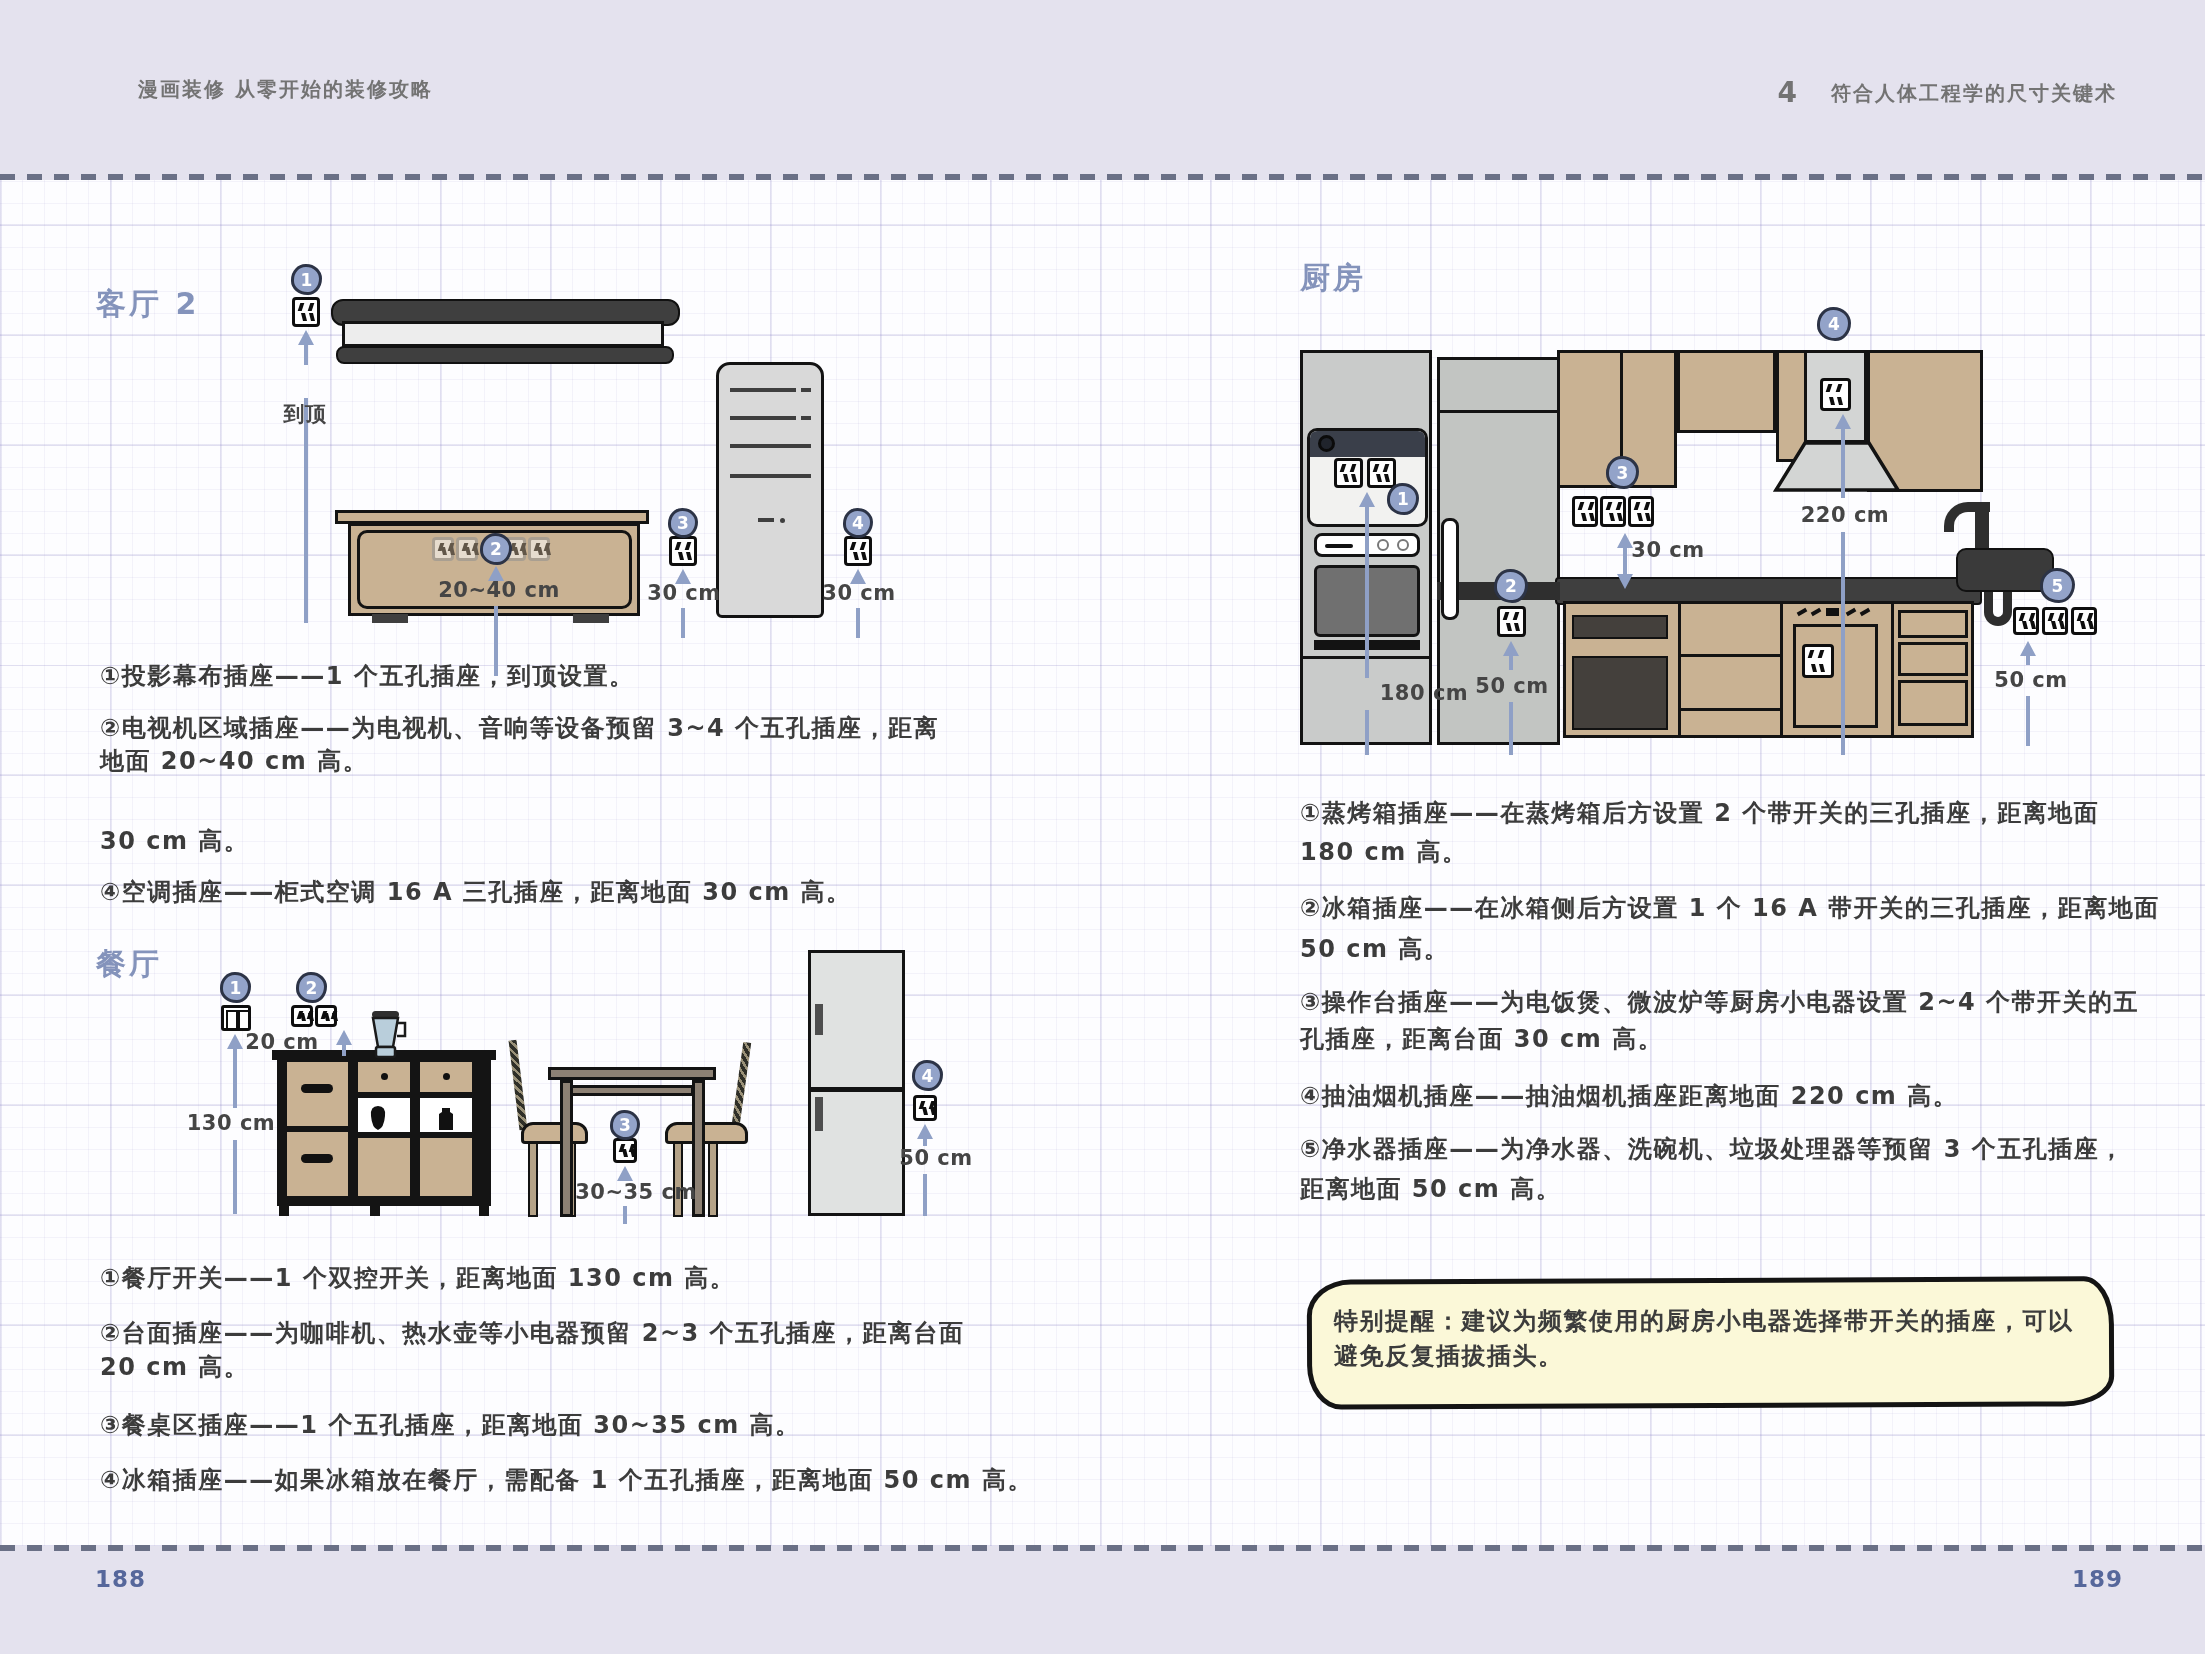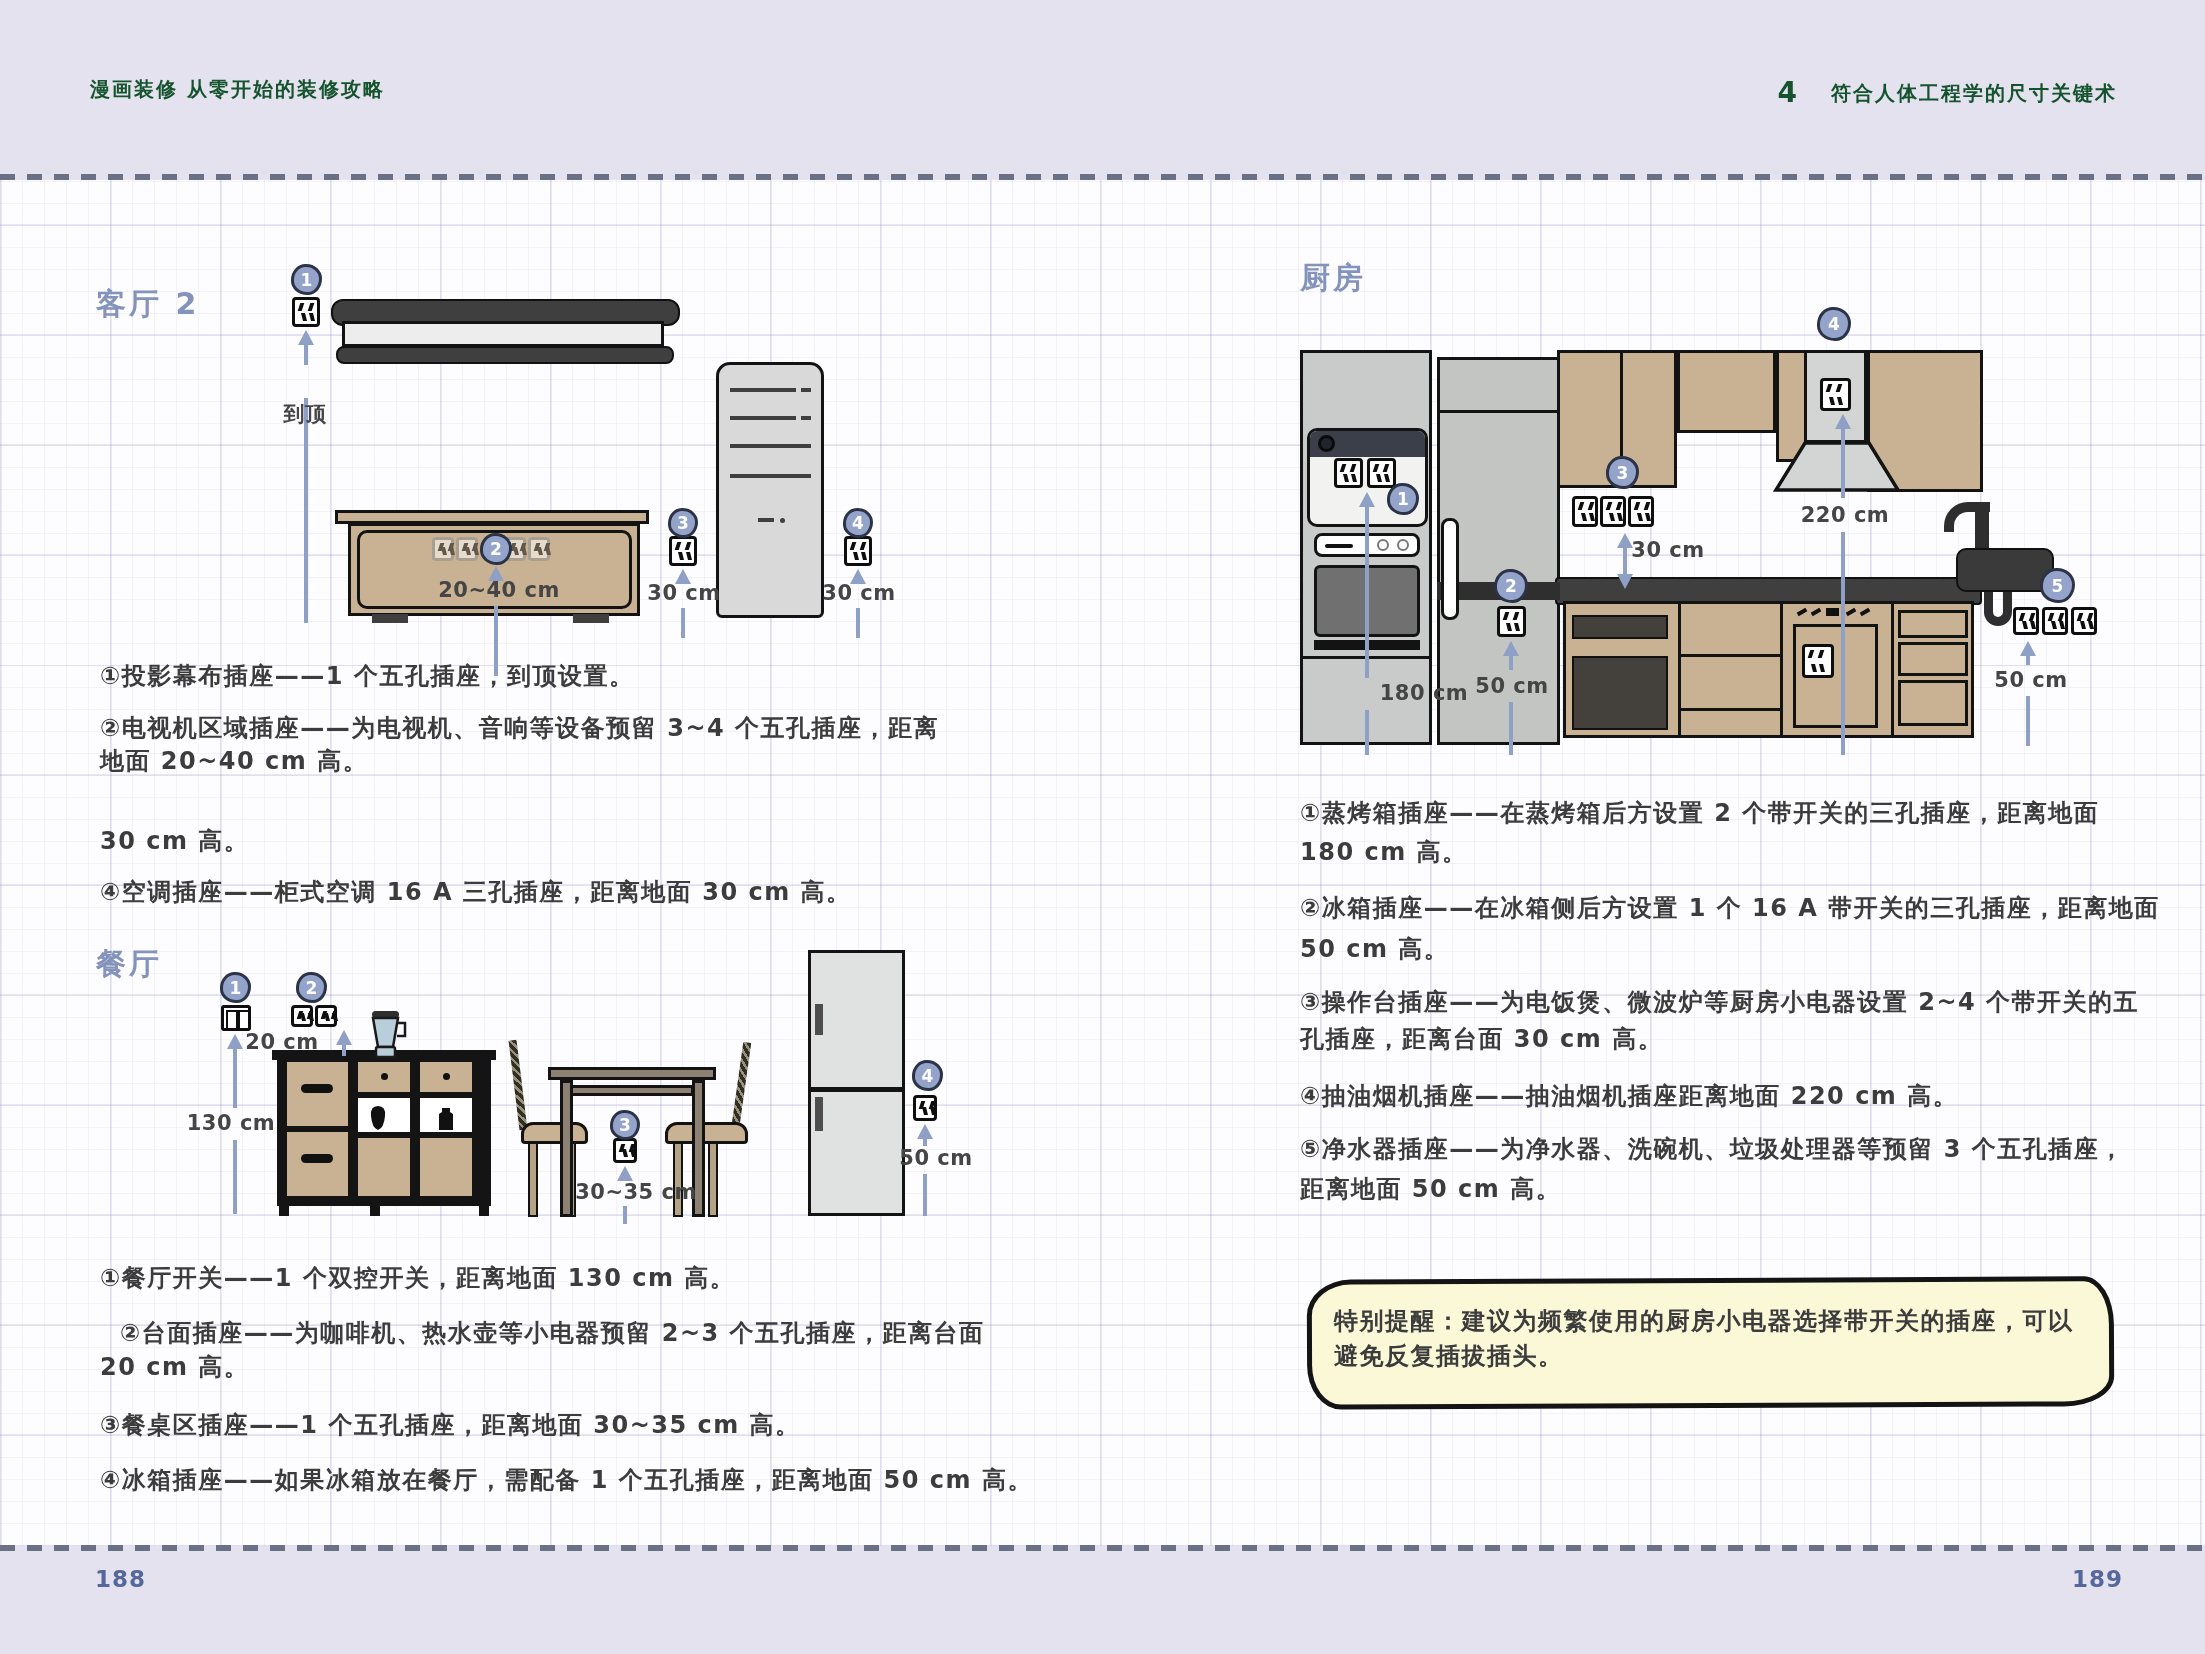--- a/index.html
+++ b/index.html
@@ -8,21 +8,21 @@
   .content{position:absolute;left:0;top:180px;width:2205px;height:1366px;
     background-color:#fdfdff;
     background-image:
       repeating-linear-gradient(0deg, rgba(125,118,190,.16) 0 1.5px, transparent 1.5px 110px),
       repeating-linear-gradient(90deg, rgba(125,118,190,.16) 0 1.5px, transparent 1.5px 110px),
       repeating-linear-gradient(0deg, rgba(125,118,190,.08) 0 1px, transparent 1px 22px),
       repeating-linear-gradient(90deg, rgba(125,118,190,.08) 0 1px, transparent 1px 22px);}
   .dashline{position:absolute;left:0;width:2205px;height:6px;z-index:9;
     background:repeating-linear-gradient(90deg,#6a7086 0 15px,transparent 15px 27px);}
   .abs{position:absolute;}
-  .hdr{position:absolute;font-weight:bold;color:#14532d;font-size:20px;letter-spacing:2px;white-space:nowrap;}
+  .hdr{position:absolute;font-weight:bold;color:#737373;font-size:20px;letter-spacing:2px;white-space:nowrap;margin-left:48px;}
   .pgnum{position:absolute;font-weight:bold;color:#56679b;font-size:23px;letter-spacing:1px;}
   .st{position:absolute;font-weight:bold;font-size:30px;color:#8493bb;letter-spacing:3px;white-space:nowrap;z-index:3;}
   .tl{position:absolute;font-weight:bold;font-size:24px;line-height:32px;color:#3c3c3c;
       white-space:nowrap;letter-spacing:1.5px;z-index:3;}
   .dl{position:absolute;font-weight:bold;font-size:21px;color:#454545;white-space:nowrap;
       transform:translateX(-50%);z-index:5;letter-spacing:.5px;}
   .badge{position:absolute;display:flex;align-items:center;justify-content:center;background:#93a3c9;
       border:3.5px solid #2c3346;border-radius:48% 52% 46% 54%/52% 48% 54% 46%;
       color:#fff;font-weight:bold;font-size:17px;z-index:6;box-sizing:border-box;}
   .socket{position:absolute;background:#fff;border:3px solid #0e0e0e;border-radius:4px;z-index:5;box-sizing:border-box;}
@@ -196,21 +196,21 @@
   <div class="abs" style="left:815px;top:1004px;width:8px;height:31px;background:#4e4e4e;z-index:3;"></div>
   <div class="abs" style="left:815px;top:1097px;width:8px;height:34px;background:#4e4e4e;z-index:3;"></div>
   <div class="badge" style="left:912px;top:1060px;width:31px;height:31px;">4</div>
   <div class="socket" style="left:913px;top:1095px;width:24px;height:26px;"></div>
   <div class="ahu" style="left:917px;top:1124px;"></div>
   <div class="vl" style="left:923px;top:1138px;height:8px;"></div>
   <div class="dl" style="left:936px;top:1146px;">50 cm</div>
   <div class="vl" style="left:923px;top:1174px;height:42px;"></div>
 
   <div class="tl" style="left:100px;top:1262px;">①餐厅开关——1 个双控开关，距离地面 130 cm 高。</div>
-  <div class="tl" style="left:100px;top:1317px;margin-left:20px;">②台面插座——为咖啡机、热水壶等小电器预留 2~3 个五孔插座，距离台面</div>
+  <div class="tl" style="left:100px;top:1317px;">②台面插座——为咖啡机、热水壶等小电器预留 2~3 个五孔插座，距离台面</div>
   <div class="tl" style="left:100px;top:1351px;">20 cm 高。</div>
   <div class="tl" style="left:100px;top:1409px;">③餐桌区插座——1 个五孔插座，距离地面 30~35 cm 高。</div>
   <div class="tl" style="left:100px;top:1464px;">④冰箱插座——如果冰箱放在餐厅，需配备 1 个五孔插座，距离地面 50 cm 高。</div>
 
   <div class="st" style="left:1300px;top:258px;">厨房</div>
 
   <div class="outl" style="left:1300px;top:350px;width:132px;height:395px;background:#c9cbca;"></div>
   <div class="abs" style="left:1307px;top:428px;width:121px;height:99px;background:#f2f2f0;border:3px solid #131313;border-radius:10px;z-index:3;box-sizing:border-box;">
     <div style="position:absolute;left:0;top:0;width:115px;height:26px;background:#3a3f4a;border-radius:7px 7px 0 0;"></div>
     <div style="position:absolute;left:8px;top:4px;width:17px;height:17px;background:#20242c;border:3px solid #0b0b0b;border-radius:50%;box-sizing:border-box;"></div>

